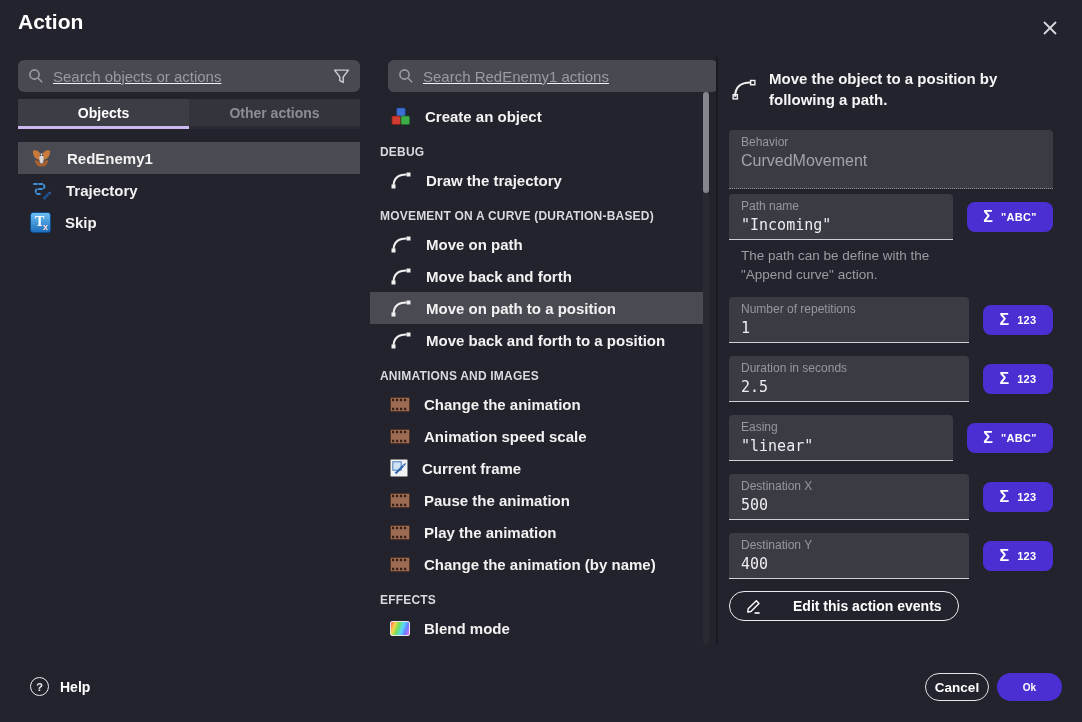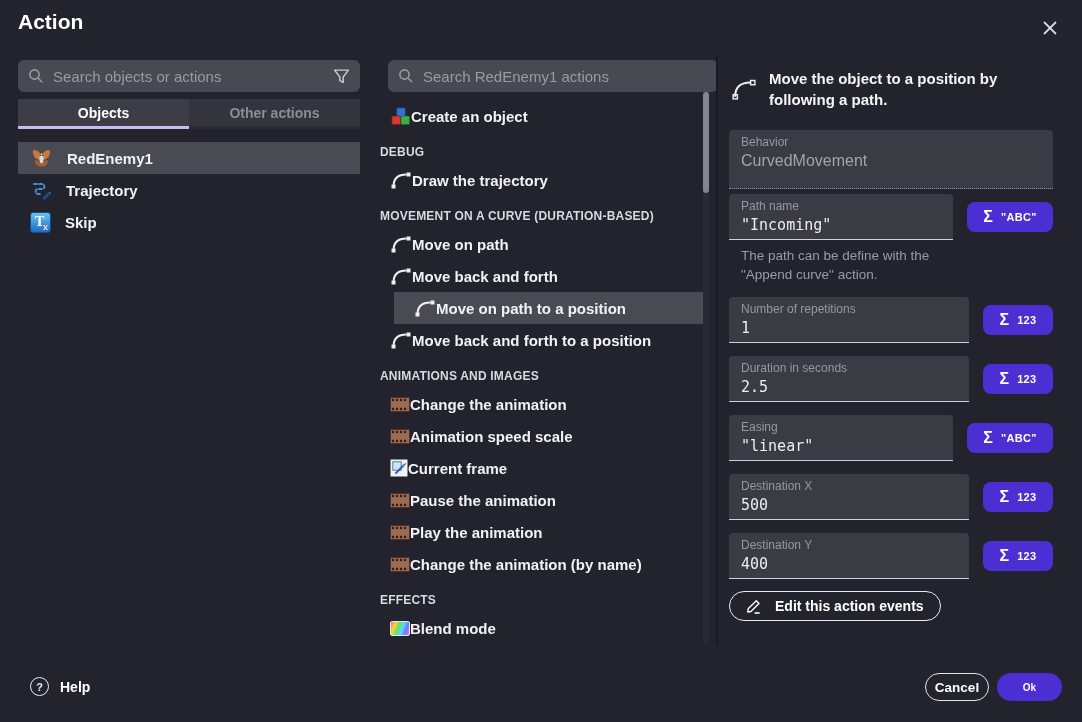--- a/index.html
+++ b/index.html
@@ -7,58 +7,58 @@
   body {
     position:relative; overflow:hidden;
     background:#23232d;
     font-family:"Liberation Sans",sans-serif;
     color:#f2f2f2;
   }
   
   .dlg-title { position:absolute; left:18px; top:10px; font-size:21px; font-weight:700; color:#ffffff; }
   .close-btn { position:absolute; right:18px; top:14px; width:28px; height:28px; display:flex; align-items:center; justify-content:center; cursor:pointer; }
   
-  .searchbar { position:absolute; height:32px; background:#494952; border-radius:6px; display:flex; align-items:center; padding:0 10px; gap:9px; }
+  .searchbar { position:absolute; height:32px; background:#494952; border-radius:6px; display:flex; align-items:center; padding:0 10px; gap:9px;text-decoration:underline; }
   .searchbar input { flex:1; background:transparent; border:none; outline:none; color:#e8e8e8; font-size:15px; font-family:"Liberation Sans",sans-serif; }
   .searchbar input::placeholder { color:#9a9aa2; }
   .icon { display:inline-flex; align-items:center; justify-content:center; flex:none; }
   
   .left-search { left:18px; top:60px; width:342px; }
   .tabs { position:absolute; left:18px; top:99px; width:342px; height:30px; display:flex; }
   .tab { flex:1; display:flex; align-items:center; justify-content:center; font-size:14px; font-weight:700; cursor:pointer; }
   .tab.active { background:#3d3d46; color:#ffffff; border-bottom:3px solid #cdb9f2; }
   .tab.inactive { background:#34343d; color:#8d8d95; border-bottom:3px solid #2b2b34; }
   .obj-list { position:absolute; left:18px; top:142px; width:342px; }
   .obj-row { height:32px; display:flex; align-items:center; gap:14px; padding-left:12px; font-size:15px; font-weight:600; color:#f2f2f2; cursor:pointer; }
   .obj-row.selected { background:#4a4a53; }
   
   .mid-search { left:388px; top:60px; width:330px; }
   .mid-list { position:absolute; left:370px; top:100px; width:337px; }
-  .m-row.action { height:32px; display:flex; align-items:center; padding-left:20px; font-size:15px; font-weight:600; color:#f2f2f2; cursor:pointer; }
-  .m-row.action.selected { background:#4a4a53;margin-left:24px; }
+  .m-row.action { height:32px; display:flex; align-items:center; gap:14px; padding-left:20px; font-size:15px; font-weight:600; color:#f2f2f2; cursor:pointer; }
+  .m-row.action.selected { background:#4a4a53; }
   .m-row.section { height:32px; display:flex; align-items:flex-end; padding:0 0 5px 10px; font-size:12px; font-weight:700; color:#d9d9de; letter-spacing:.2px; }
   .scroll-track { position:absolute; left:703px; top:92px; width:6px; height:552px; background:#2a2a33; border-radius:3px; }
   .scroll-thumb { position:absolute; left:703px; top:92px; width:6px; height:101px; background:#85858d; border-radius:3px; cursor:grab; }
   .v-divider { position:absolute; left:716px; top:55px; width:2px; height:590px; background:#1a1a23; }
   
   .descr { position:absolute; left:731px; top:68px; width:324px; display:flex; gap:12px; }
   .descr-text { font-size:15px; font-weight:600; line-height:21px; color:#f5f5f5; }
   .frow { position:absolute; left:729px; width:324px; display:flex; align-items:center; }
   .field { flex:1; height:46px; background:#3b3b44; border-radius:4px 4px 0 0; padding:5px 12px 0; border-bottom:1px solid #cfcfd6; margin-right:14px; cursor:text; }
   .frow.nobtn .field { margin-right:0; height:59px; }
   .field.disabled { border-bottom:1px dotted #8f8f98; cursor:default; }
   .flabel { font-size:12px; color:#97979f; }
   .fvalue { margin-top:3px; font-family:"DejaVu Sans Mono",monospace; font-size:15px; color:#ededf1; white-space:pre; }
   .field.disabled .fvalue { font-family:"Liberation Sans",sans-serif; font-size:16px; color:#a3a3ab; }
   .helper { position:absolute; left:741px; width:232px; font-size:13.5px; line-height:19px; color:#9b9ba3; }
   .btn-expr { height:30px; border-radius:8px; background:#4b2fd3; color:#ffffff; display:flex; align-items:center; justify-content:center; gap:8px; cursor:pointer; flex:none; }
   .btn-expr.abc { width:86px; } .btn-expr.num { width:70px; }
   .sigma { font-size:16px; font-weight:700; line-height:1; }
   .expr-label { font-size:11px; font-weight:700; letter-spacing:.3px; }
-  .edit-btn { position:absolute; left:729px; top:591px; height:30px; padding:0 16px; border:1px solid #ececf0; border-radius:16px; display:inline-flex; align-items:center; gap:11px; font-size:14px; font-weight:700; color:#ffffff; background:transparent; cursor:pointer; }
+  .edit-btn { position:absolute; left:729px; top:591px; height:30px; padding:0 16px; border:1px solid #ececf0; border-radius:16px; display:inline-flex; align-items:center; gap:29px; font-size:14px; font-weight:700; color:#ffffff; background:transparent; cursor:pointer; }
   
   .help { position:absolute; left:30px; top:677px; display:flex; align-items:center; gap:11px; cursor:pointer; }
   .help-circle { width:19px; height:19px; border:1.6px solid #ececf0; border-radius:50%; display:flex; align-items:center; justify-content:center; font-size:11px; font-weight:700; color:#ececf0; }
   .help-label { font-size:14px; font-weight:700; color:#ffffff; }
   .cancel-btn { position:absolute; left:925px; top:673px; width:64px; height:28px; border:1px solid #e4e4e8; border-radius:14px; background:transparent; color:#ffffff; font-size:13.5px; font-weight:700; display:flex; align-items:center; justify-content:center; cursor:pointer; }
   .ok-btn { position:absolute; left:997px; top:673px; width:65px; height:28px; border:none; border-radius:14px; background:#4b2fd3; color:#ffffff; font-size:10px; font-weight:700; display:flex; align-items:center; justify-content:center; cursor:pointer; }
   
   .skip-ico { width:21px; height:21px; border-radius:3px; background:linear-gradient(180deg,#6cc0f2,#1e6fbe); border:1px solid #0f4c8c; position:relative; color:#fff; font-weight:700; }
   .skip-ico .t { position:absolute; left:4px; top:1px; font-size:14px; font-family:"Liberation Serif",serif; }
   .skip-ico .x { position:absolute; right:2px; bottom:0px; font-size:9px; color:#ffd9d9; }

